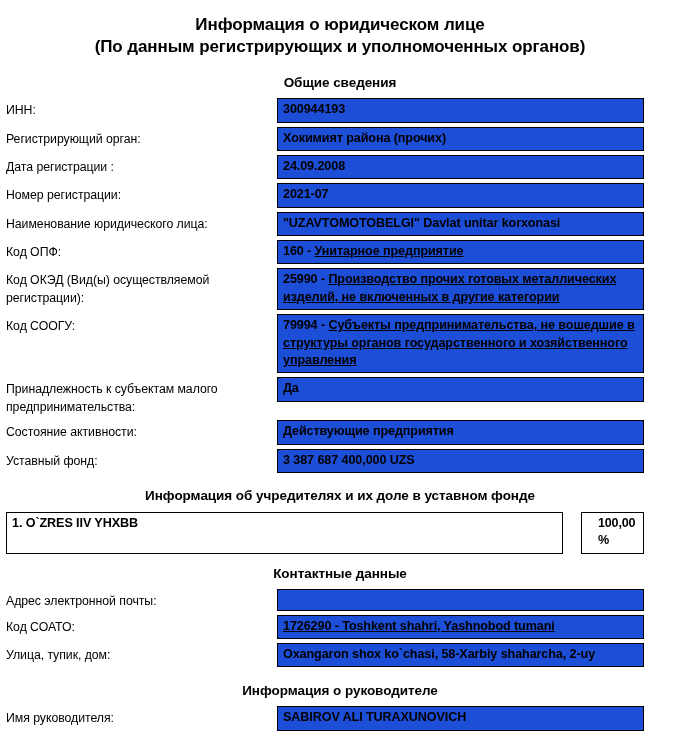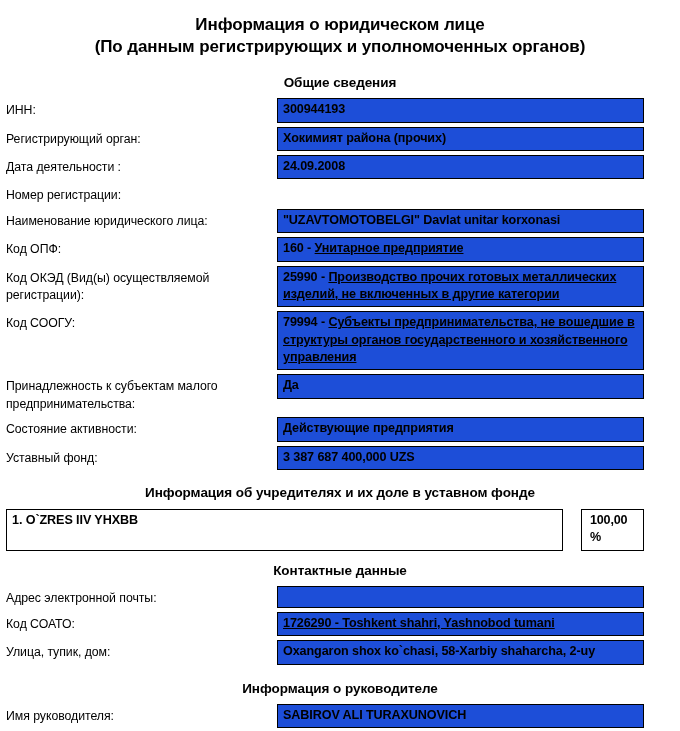--- a/index.html
+++ b/index.html
@@ -106,21 +106,21 @@
     font-size: 12.6px;
     font-weight: bold;
     line-height: 1.38;
     letter-spacing: -0.1px;
   }
   .founder-share {
     flex: 0 0 63px;
     border: 1.6px solid #000;
     box-sizing: border-box;
     min-height: 22px;
-    padding: 2px 4px 3px 8px;
+    padding: 2px 4px 3px 16px;
     font-size: 12.6px;
     font-weight: bold;
     line-height: 1.38;
     text-align: left;
     letter-spacing: -0.2px;
   }
 </style>
 </head>
 <body>
 
@@ -135,25 +135,26 @@
   <div class="fields">
       <div class="field-row">
         <div class="field-label">ИНН:</div>
         <div class="field-box">300944193</div>
       </div>
       <div class="field-row">
         <div class="field-label">Регистрирующий орган:</div>
         <div class="field-box">Хокимият района (прочих)</div>
       </div>
       <div class="field-row">
-        <div class="field-label">Дата деятельности :</div>
+        <div class="field-label">Дата регистрации :</div>
         <div class="field-box">24.09.2008</div>
       </div>
       <div class="field-row">
         <div class="field-label">Номер регистрации:</div>
+        <div class="field-box">2021-07</div>
       </div>
       <div class="field-row">
         <div class="field-label">Наименование юридического лица:</div>
         <div class="field-box">"UZAVTOMOTOBELGI" Davlat unitar korxonasi</div>
       </div>
       <div class="field-row">
         <div class="field-label">Код ОПФ:</div>
         <div class="field-box"><span>160 - </span><span class="lnk">Унитарное предприятие</span></div>
       </div>
       <div class="field-row">

